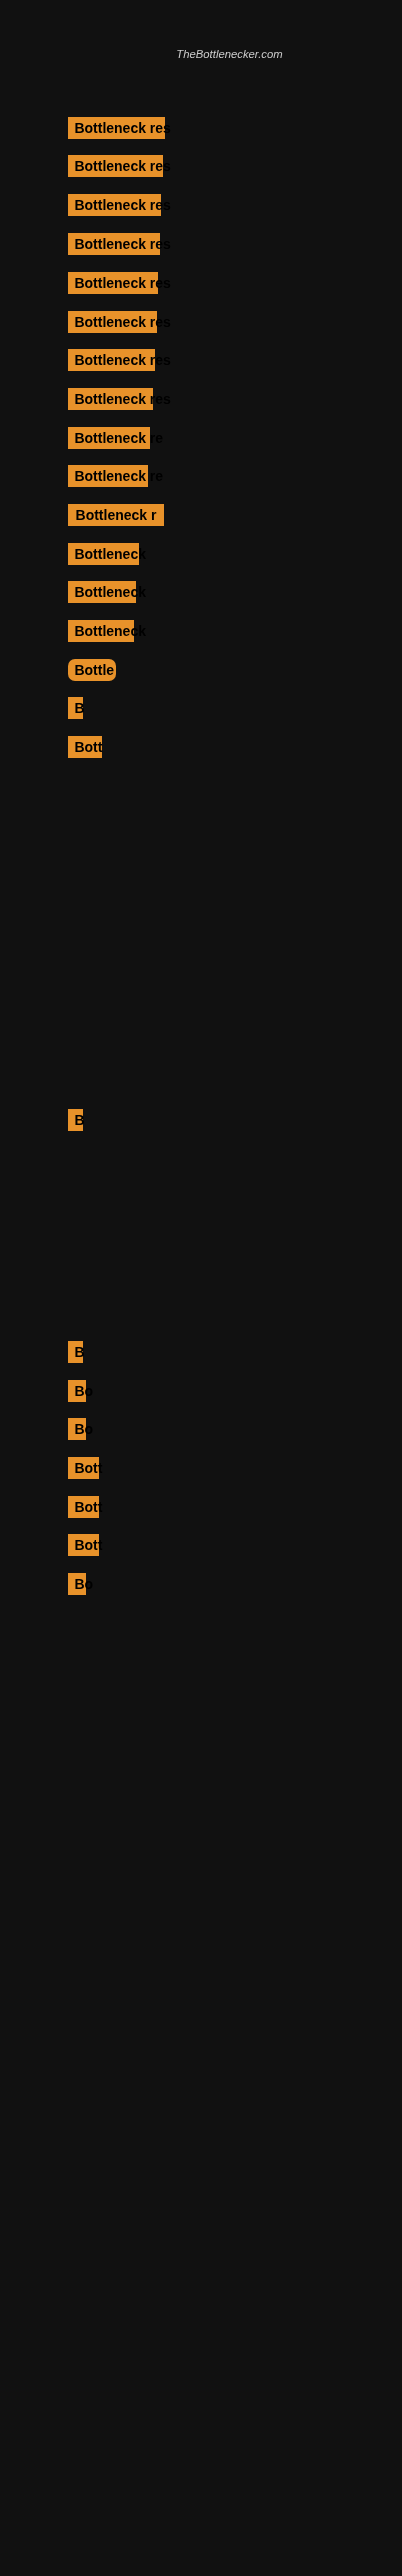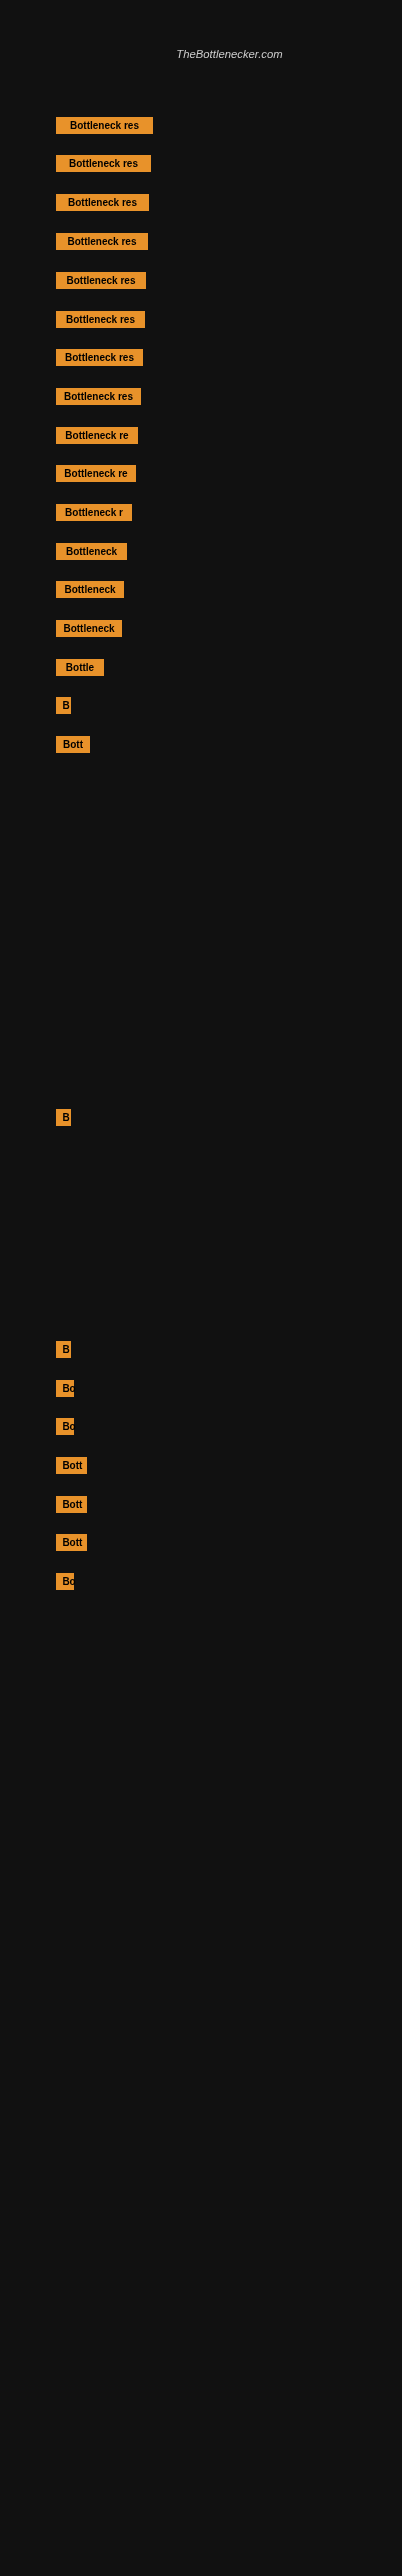--- a/index.html
+++ b/index.html
@@ -20,52 +20,52 @@
       text-align: center;
       color: #cccccc;
       font-size: 11.3px;
       padding: 6.4px 0;
       font-style: italic;
     }
 
     .btn-orange {
       background-color: #e8922a;
       color: #000000;
-      font-size: 10px;
+      font-size: 14px;
       font-weight: bold;
       padding: 3.2px 6.4px;
       border: none;
       cursor: pointer;
       white-space: nowrap;
       display: inline-block;
       position: absolute;
-      left: 0;
+      left: 12px;
     }
   </style>
 </head>
 <body>
 
 <div class="site-title">TheBottlenecker.com</div>
 
 <div id="buttons-container" style="position: relative; width: 403px; height: 2576px;">
 <button class="btn-orange" style="top: 22px; width: 97px;">Bottleneck res</button>
     <button class="btn-orange" style="top: 60px; width: 95px;">Bottleneck res</button>
     <button class="btn-orange" style="top: 99px; width: 93px;">Bottleneck res</button>
     <button class="btn-orange" style="top: 138px; width: 92px;">Bottleneck res</button>
     <button class="btn-orange" style="top: 177px; width: 90px;">Bottleneck res</button>
     <button class="btn-orange" style="top: 216px; width: 89px;">Bottleneck res</button>
     <button class="btn-orange" style="top: 254px; width: 87px;">Bottleneck res</button>
     <button class="btn-orange" style="top: 293px; width: 85px;">Bottleneck res</button>
     <button class="btn-orange" style="top: 332px; width: 82px;">Bottleneck re</button>
     <button class="btn-orange" style="top: 370px; width: 80px;">Bottleneck re</button>
-    <button class="btn-orange" style="top: 409px; width: 76px;">Bottleneck r</button>
+    <button class="btn-orange" style="top: 409px; width: 96px;">Bottleneck r</button>
     <button class="btn-orange" style="top: 448px; width: 71px;">Bottleneck</button>
     <button class="btn-orange" style="top: 486px; width: 68px;">Bottleneck</button>
     <button class="btn-orange" style="top: 525px; width: 66px;">Bottleneck</button>
-    <button class="btn-orange" style="top: 564px; width: 48px;">Bottle</button>
+    <button class="btn-orange" style="top: 564px; width: 48px; border-radius: 7px;">Bottle</button>
     <button class="btn-orange" style="top: 602px; width: 14.5px;">B</button>
     <button class="btn-orange" style="top: 641px; width: 34px;">Bott</button>
     <button class="btn-orange" style="top: 1014px; width: 14.5px;">B</button>
     <button class="btn-orange" style="top: 1246px; width: 14.5px;">B</button>
     <button class="btn-orange" style="top: 1285px; width: 17.7px;">Bo</button>
     <button class="btn-orange" style="top: 1323px; width: 17.7px;">Bo</button>
     <button class="btn-orange" style="top: 1362px; width: 31px;">Bott</button>
     <button class="btn-orange" style="top: 1401px; width: 31px;">Bott</button>
     <button class="btn-orange" style="top: 1439px; width: 31px;">Bott</button>
     <button class="btn-orange" style="top: 1478px; width: 17.7px;">Bo</button>

